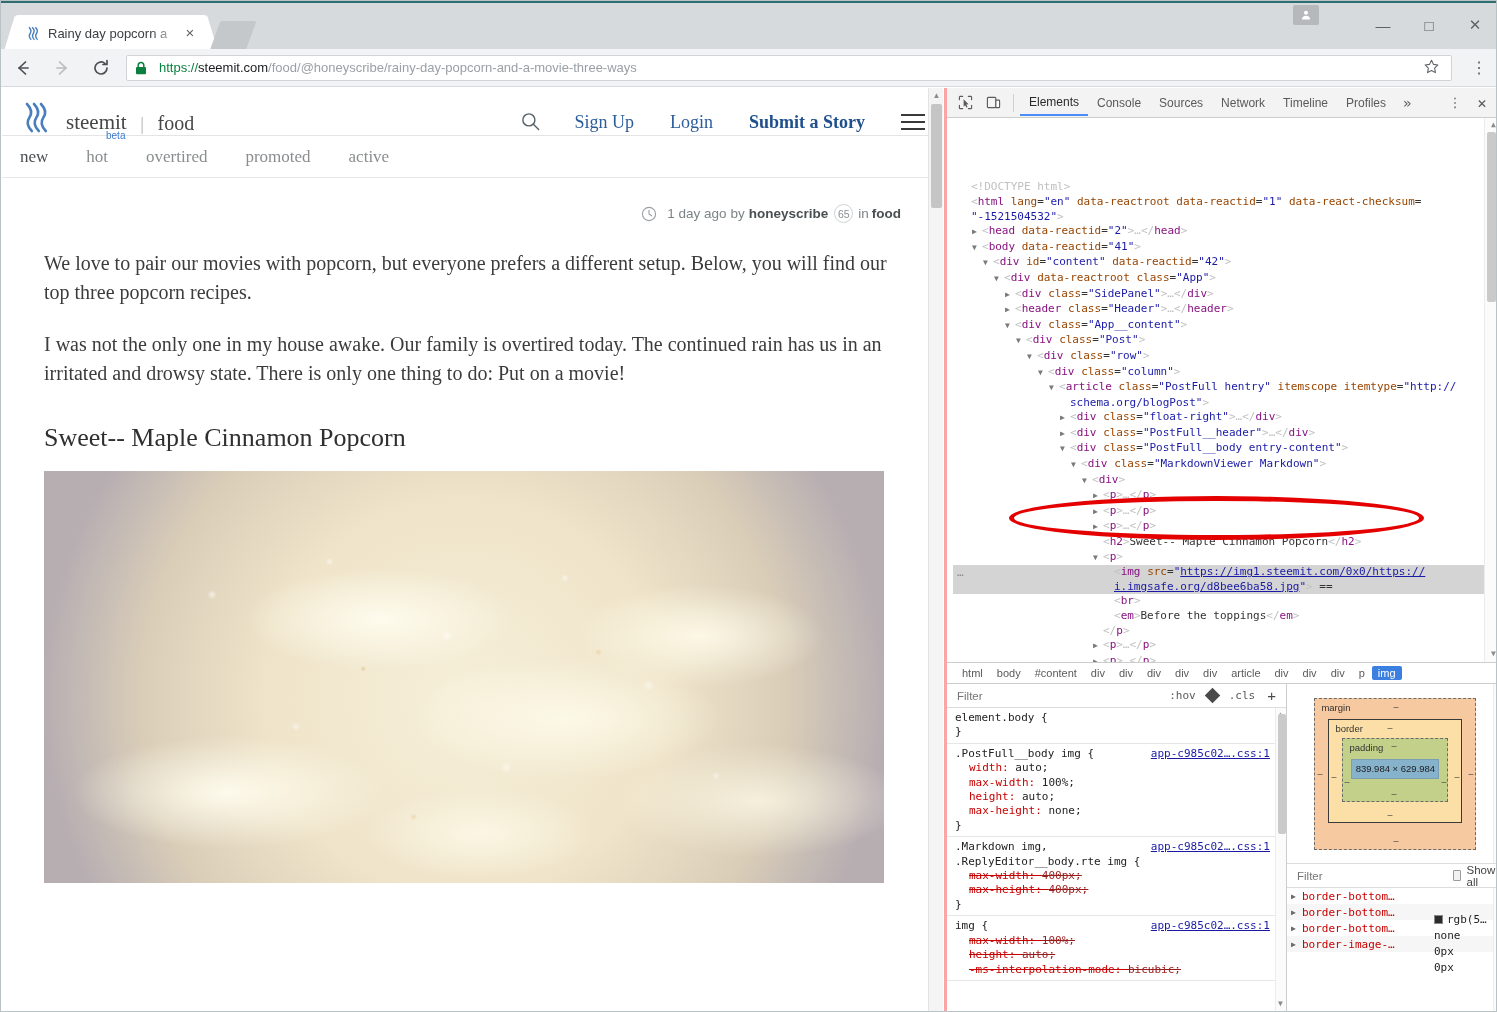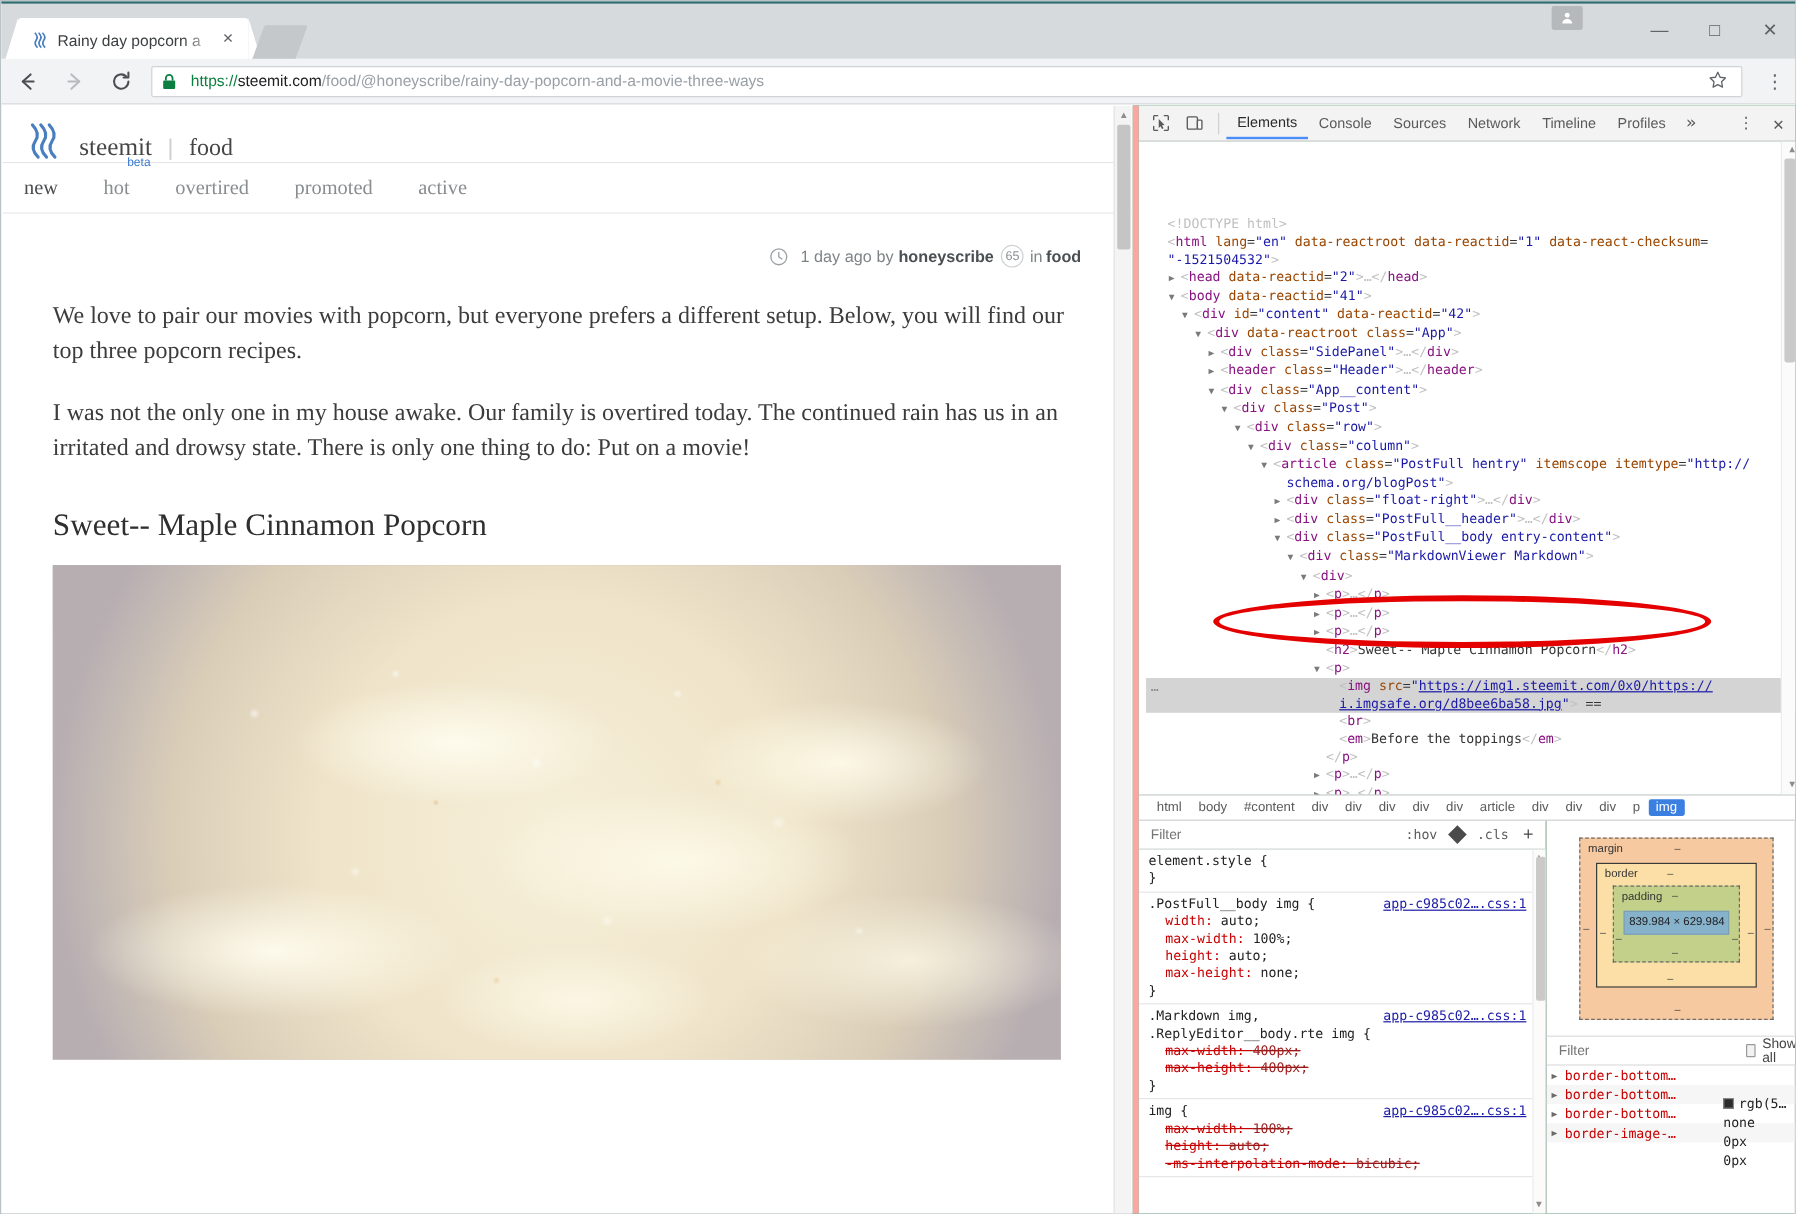--- a/index.html
+++ b/index.html
@@ -237,22 +237,22 @@
     background: #c5c5c5; border-radius: 2px;
   }
   .sb-arrow { position: absolute; left: 0; width: 15px; height: 15px;
     display: flex; align-items: center; justify-content: center;
     font-size: 8px; color: #8c8c8c; }
 
   
   .devtools {
     position: absolute; top: 87px; left: 943px;
     width: 553px; height: 924px;
-    background: #15803d;
-    border-left: 5px solid #fca5a5;
+    background: #be185d;
+    border-left: 3px solid #fca5a5;
     display: flex; flex-direction: column;
     font-family: "DejaVu Sans Mono", monospace;
   }
   .dt-toolbar {
     height: 30px; flex: 0 0 30px;
     display: flex; align-items: center;
     border-bottom: 1px solid #cdcdcd;
     background: #f3f3f3;
     padding-left: 4px;
   }
@@ -536,20 +536,36 @@
           <path d="M21 3c4 4.2 5.6 9 2.4 13.6C20.2 21.2 21.8 26 25.8 30" stroke="#4a7fbf" stroke-width="2.6" fill="none" stroke-linecap="round"></path>
         </svg>
       </span>
       <span class="brand-wrap">
         <span class="brand">steemit</span>
         <span class="brand-beta">beta</span>
       </span>
       <span class="brand-sep">|</span>
       <span class="brand-cat">food</span>
 
+      <span class="header-right">
+        <span class="hdr-search">
+          <svg width="21" height="21" viewBox="0 0 22 22">
+              <circle cx="9.3" cy="9.3" r="6.3" stroke="#59636a" stroke-width="1.5" fill="none"></circle>
+              <path d="M14 14l5.5 5.5" stroke="#59636a" stroke-width="1.5" stroke-linecap="round"></path>
+            </svg>
+        </span>
+        <span class="hdr-link">Sign Up</span>
+        <span class="hdr-link">Login</span>
+        <span class="hdr-link strong">Submit a Story</span>
+        <span class="hamburger">
+          <span></span>
+            <span></span>
+            <span></span>
+        </span>
+      </span>
     </div>
 
     <div class="subnav">
       <span class="subnav-item active">new</span>
       <span class="subnav-item">hot</span>
       <span class="subnav-item">overtired</span>
       <span class="subnav-item">promoted</span>
       <span class="subnav-item">active</span>
     </div>
 
@@ -645,21 +661,21 @@
         <div class="filter-bar">
           <input class="filter-input" placeholder="Filter" style="">
           <span class="fb-item">:hov</span>
           <span class="fb-diamond"></span>
           <span class="fb-item">.cls</span>
           <span class="fb-plus">+</span>
         </div>
         <div class="styles-body" id="styles-body">
 
         <div class="rule">
-              <div class="sel-name">element.style {</div>
+              <div class="sel-name">element.body {</div>
               <div class="sel-name">}</div>
             </div>
             <div class="rule">
               <span class="src-link">app-c985c02….css:1</span>
               <div class="sel-name">.PostFull__body img {</div>
               <span class="prop">width: <span class="val">auto;</span></span>
               <span class="prop">max-width: <span class="val">100%;</span></span>
               <span class="prop">height: <span class="val">auto;</span></span>
               <span class="prop">max-height: <span class="val">none;</span></span>
               <div class="sel-name">}</div>

